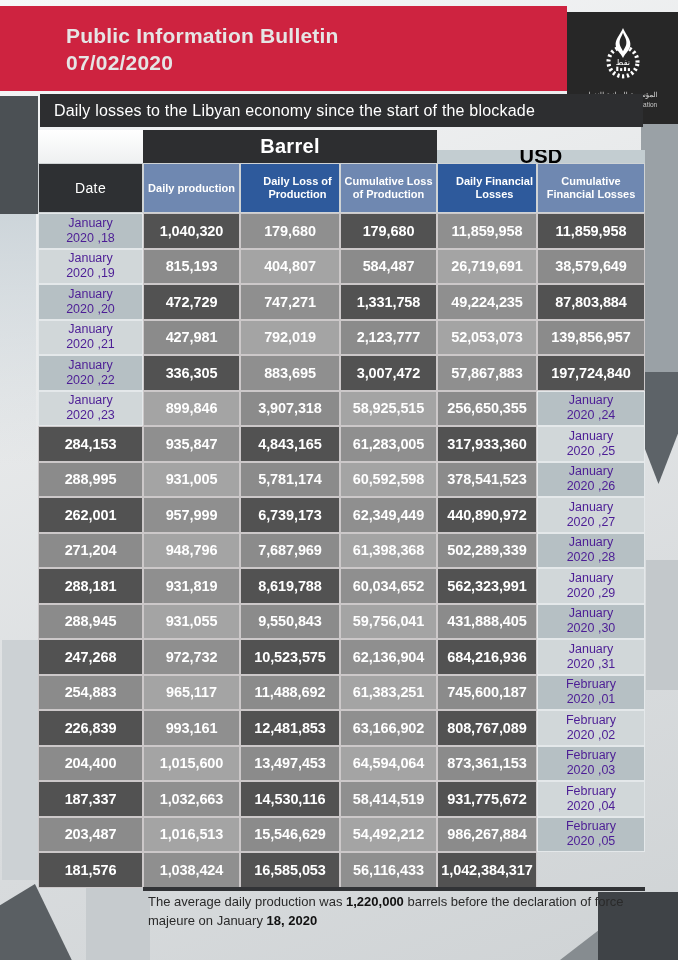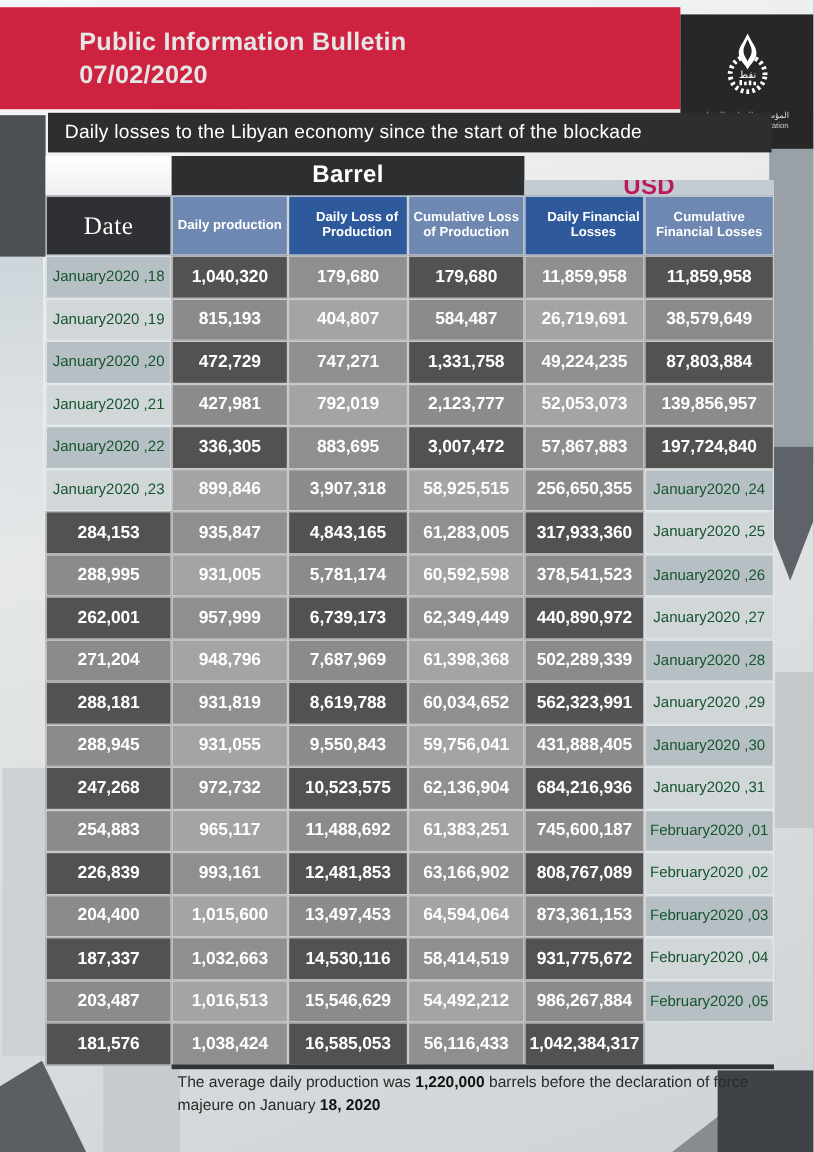--- a/index.html
+++ b/index.html
@@ -42,28 +42,28 @@
 
   
   .grid{position:absolute; z-index:2; left:38px; top:130px; width:607px;
         display:grid; grid-template-columns:105px 97px 100px 97px 100px 108px;
         grid-template-rows:33px 50px; grid-auto-rows:35.5px;}
   .cell{box-sizing:border-box; display:flex; align-items:center; justify-content:center;
         text-align:center; overflow:hidden;}
   .corner{grid-column:1; grid-row:1; background:linear-gradient(180deg,#ffffff,#eef0f1);}
   .group{font-weight:bold; font-size:20px; letter-spacing:.3px;}
   .group-barrel{grid-column:2 / span 3; grid-row:1; background:#2d2e30; color:#ffffff;}
-  .group-usd{grid-column:5 / span 2; grid-row:1; background:#c3cdd1; color:#be185d;margin-top:20px;}
+  .group-usd{grid-column:5 / span 2; grid-row:1; background:#c3cdd1; color:#000000;margin-top:20px;}
   .colhead{font-size:11px; font-weight:bold; color:#ffffff; line-height:13px;
         border:1.5px solid #cfd3d5; padding:2px;}
-  .date-head{background:#2e3033; font-size:21px; font-weight:normal; letter-spacing:.4px;font-family:Liberation Serif, serif;}
+  .date-head{background:#2e3033; font-size:14px; font-weight:normal; letter-spacing:.4px;}
   .blue-light{background:#6f88b1;}
   .blue-dark{background:#2e5a9c;padding-left:17px;}
 
-  .date-cell{flex-direction:row; font-size:12.5px; line-height:15px; color:#14532d;
+  .date-cell{flex-direction:column; font-size:12.5px; line-height:15px; color:#4c1d95;
         border:1.5px solid #e4e8ea;}
   .num-cell{font-size:14.5px; font-weight:bold; color:#ffffff; letter-spacing:-.1px;
         border:1.5px solid #ccc8c9; padding:0 1px;}
   .r-odd.c-odd{background:#525252;}
   .r-odd.c-even{background:#8f8f8f;}
   .r-even.c-odd{background:#8b8b8b;}
   .r-even.c-even{background:#a4a4a4;}
   .date-cell.r-odd{background:#b6c0c4;}
   .date-cell.r-even{background:#d1d7d9;}
 

